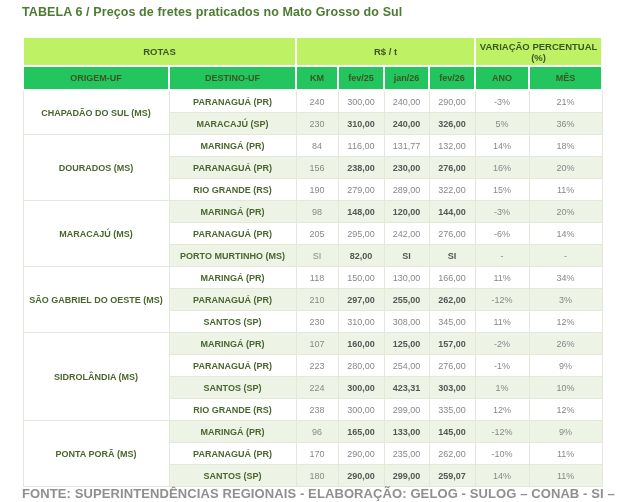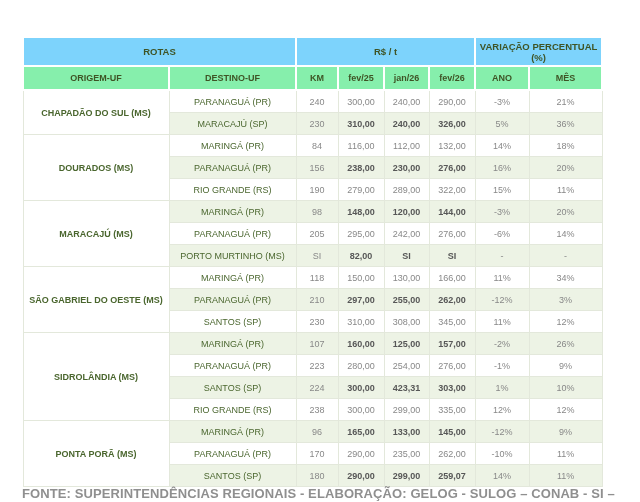--- a/index.html
+++ b/index.html
@@ -13,46 +13,47 @@
   }
   table.freight{
     position:absolute;left:22px;top:36px;width:579px;
     border-collapse:collapse;table-layout:fixed;
     border:1px solid #dde4d3;
   }
   thead th{
     font-weight:bold;color:#3e5425;text-align:center;vertical-align:middle;
     border:2px solid #ffffff;padding:0;
   }
-  tr.group-header th{height:27px;background:#7dd3fc;font-size:9.5px;}
-  tr.sub-header th{height:22px;background:#86efac;font-size:9px;}
+  tr.group-header th{height:27px;background:#bef264;font-size:9.5px;}
+  tr.sub-header th{height:22px;background:#22c55e;font-size:9px;}
   tbody td{
     height:21px;padding:0;text-align:center;vertical-align:middle;
     font-size:9px;color:#888888;background:#ffffff;
     border:1px solid #e3e8db;
   }
   tbody td.origin{
     background:#ffffff;font-weight:bold;color:#4a662e;font-size:9px;margin-top:48px;
   }
-  tbody td.c-destino{font-weight:normal;color:#4a662e;margin-top:8px;}
+  tbody td.c-destino{font-weight:bold;color:#4a662e;margin-top:8px;}
   tbody tr.stripe td:not(.origin){background:#edf3e5;}
   tbody tr.stripe td.c-fev25,
   tbody tr.stripe td.c-jan26,
   tbody tr.stripe td.c-fev26{color:#575757;font-weight:bold;}
   tbody tr.group-start td{border-top:1px solid #ccd5c0;}
   .footer{
     position:absolute;left:22px;top:486px;width:600px;
     font-size:13px;font-weight:bold;color:#8f8f8f;letter-spacing:0.1px;
   }
 </style>
 </head>
 <body>
 
 <div class="page">
 
+  <div class="title">TABELA 6 / Preços de fretes praticados no Mato Grosso do Sul</div>
 
   <table class="freight">
     <colgroup>
       <col style="width:146px">
         <col style="width:127px">
         <col style="width:42px">
       <col style="width:46px">
         <col style="width:45px">
         <col style="width:46px">
       <col style="width:54px">
@@ -93,21 +94,21 @@
           <td class="c-jan26">240,00</td>
           <td class="c-fev26">326,00</td>
           <td class="c-ano">5%</td>
           <td class="c-mes">36%</td>
         </tr>
         <tr class="group-start">
           <td rowspan="3" class="origin">DOURADOS (MS)</td>
           <td class="c-destino">MARINGÁ (PR)</td>
           <td class="c-km">84</td>
           <td class="c-fev25">116,00</td>
-          <td class="c-jan26">112,00</td>
+          <td class="c-jan26">131,77</td>
           <td class="c-fev26">132,00</td>
           <td class="c-ano">14%</td>
           <td class="c-mes">18%</td>
         </tr>
         <tr class="stripe">
           <td class="c-destino">PARANAGUÁ (PR)</td>
           <td class="c-km">156</td>
           <td class="c-fev25">238,00</td>
           <td class="c-jan26">230,00</td>
           <td class="c-fev26">276,00</td>

